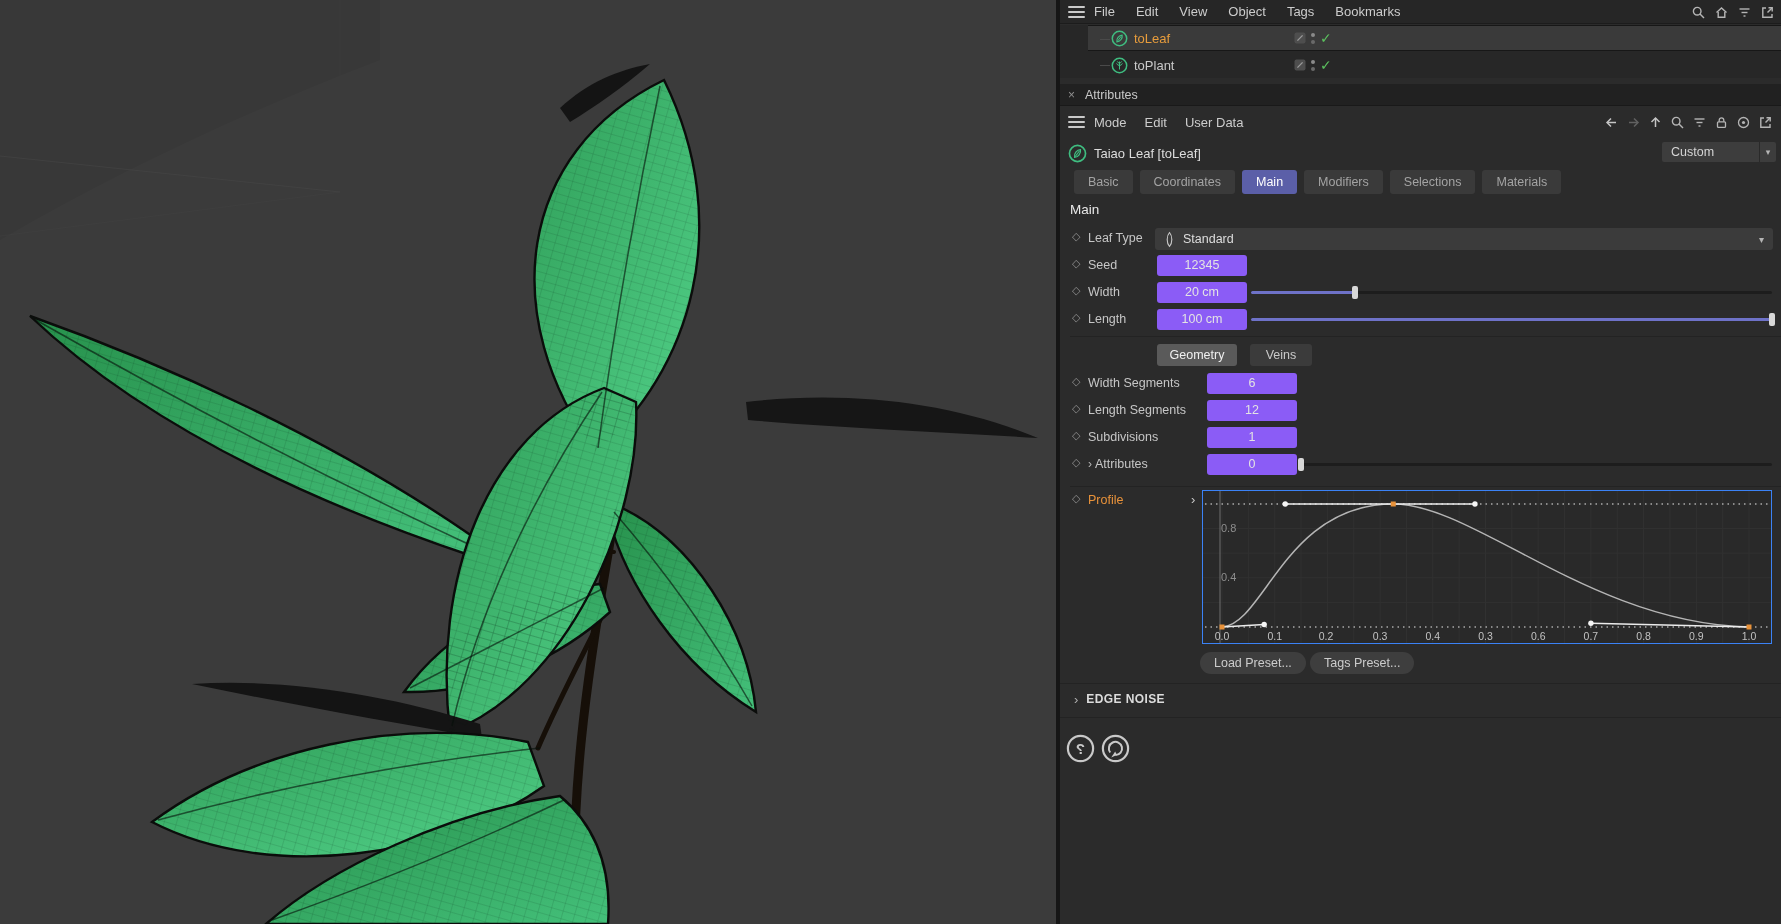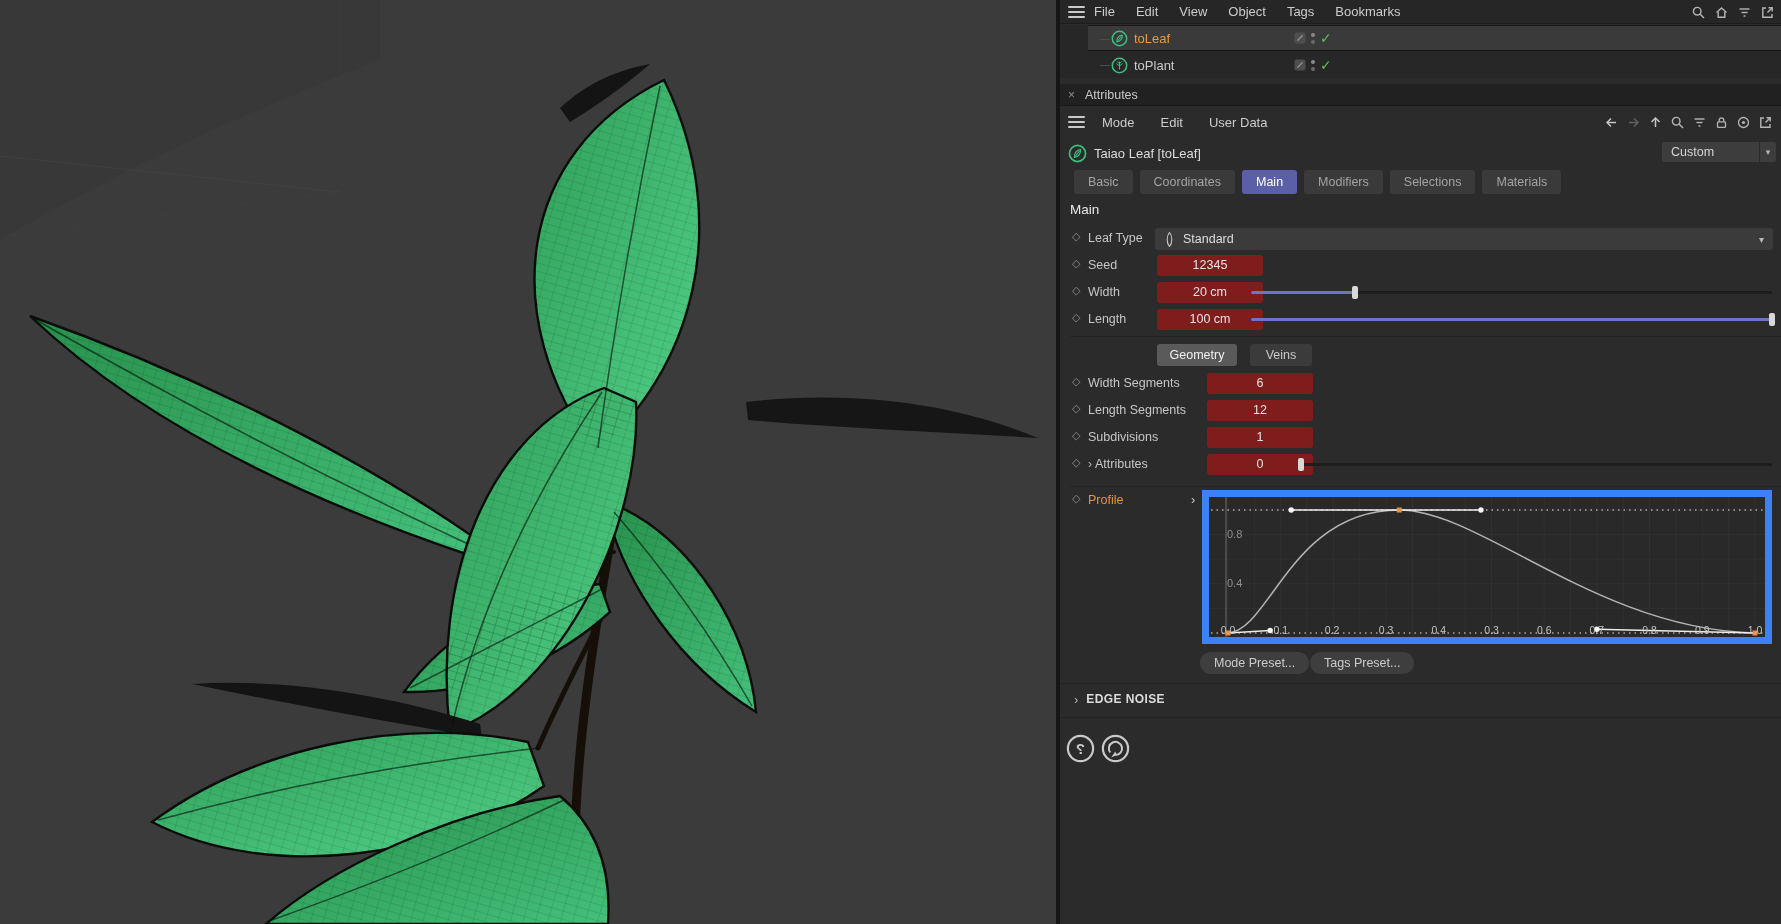--- a/index.html
+++ b/index.html
@@ -28,60 +28,60 @@
   .objname.plain{color:#c9c9c9;}
   .objctl{position:absolute;display:flex;align-items:center;}
   .dotcol{display:flex;flex-direction:column;gap:3px;margin-left:5px;}
   .dot{width:4px;height:4px;border-radius:50%;}
   .check{color:#5bbf5e;font-size:14px;font-weight:bold;margin-left:5px;line-height:1;}
 
   
   .attrbar{position:absolute;left:0;top:84px;width:721px;height:22px;background:#212121;display:flex;align-items:center;border-bottom:1px solid #191919;}
   .closex{color:#8f8f8f;font-size:12px;margin:0 10px 0 8px;cursor:pointer;}
   .attrtitle{color:#c9c9c9;font-size:12.5px;}
-  .moderow{position:absolute;left:0;top:106px;width:721px;height:32px;display:flex;align-items:center;gap:8px;}
+  .moderow{position:absolute;left:0;top:106px;width:721px;height:32px;display:flex;align-items:center;}
   .moderow .mitem{margin-right:18px;}
   .mode-icons{position:absolute;right:8px;display:flex;align-items:center;gap:7px;}
 
   .titlerow{position:absolute;left:0;top:140px;width:721px;height:26px;display:flex;align-items:center;}
   .objtitle{color:#dddddd;font-size:13px;margin-left:7px;}
   .preset-dd{position:absolute;right:5px;top:2px;width:114px;height:20px;background:#3d3d3d;border-radius:2px;display:flex;align-items:center;color:#d5d5d5;font-size:12.5px;cursor:pointer;}
   .preset-dd .txt{margin-left:9px;flex:1;}
   .preset-dd .arr{width:17px;height:100%;border-left:1px solid #2a2a2a;display:flex;align-items:center;justify-content:center;color:#b5b5b5;font-size:9px;}
 
   .tabs{position:absolute;left:14px;top:170px;height:24px;display:flex;gap:7px;}
   .tab{height:24px;padding:0 14px;background:#3a3a3a;border-radius:3px;color:#a3a3a3;font-size:12.5px;display:flex;align-items:center;cursor:pointer;}
   .tab.active{background:#5b5fa8;color:#ffffff;}
 
   .sectionhead{position:absolute;left:10px;top:202px;color:#e8e8e8;font-size:13.5px;}
 
   
   .prow{position:absolute;left:0;width:721px;height:22px;}
   .dia{position:absolute;left:12px;top:3px;color:#8f8f8f;font-size:11px;line-height:1;cursor:pointer;}
   .plabel{position:absolute;left:28px;top:3px;color:#c6c6c6;font-size:12.5px;white-space:nowrap;}
   .expchev{color:#b5b5b5;font-size:12px;margin-right:3px;}
-  .valbox{position:absolute;left:97px;top:0;width:106px;height:21px;background:#7f1d1d;border-radius:3px;color:#e3e3e3;font-size:12.5px;text-align:center;line-height:21px;cursor:text;}
+  .valbox{position:absolute;left:97px;top:0;width:90px;height:21px;background:#8b5cf6;border-radius:3px;color:#e3e3e3;font-size:12.5px;text-align:center;line-height:21px;cursor:text;}
   .valbox.seg{left:147px;}
   .ddl{position:absolute;left:95px;top:0;width:618px;height:22px;background:#3b3b3b;border-radius:3px;display:flex;align-items:center;padding:0 9px;color:#dedede;font-size:12.5px;cursor:pointer;}
   .ddl .lg{margin-right:8px;display:flex;align-items:center;}
   .ddl .chev{margin-left:auto;color:#b5b5b5;font-size:10px;}
   .slider{position:absolute;top:8px;height:6px;cursor:pointer;}
   .slider .track{position:absolute;left:0;right:0;top:1px;height:3px;background:#1d1d1d;border-radius:2px;}
   .slider .fill{position:absolute;left:0;top:1px;height:3px;background:#6e72c8;border-radius:2px;}
   .slider .handle{position:absolute;top:-4px;width:6px;height:13px;background:#d8d8d8;border-radius:2px;}
   .sep{position:absolute;left:0;width:721px;height:1px;background:#232323;}
 
   .subtab{position:absolute;top:344px;height:22px;border-radius:3px;font-size:12.5px;display:flex;align-items:center;justify-content:center;cursor:pointer;}
   .subtab.on{left:97px;width:80px;background:#5a5a5a;color:#f0f0f0;}
   .subtab.off{left:190px;width:62px;background:#3b3b3b;color:#c9c9c9;}
 
   .profilelabel{color:#e8923a !important;}
   .profchev{position:absolute;left:131px;top:492px;color:#c9c9c9;font-size:13px;cursor:pointer;}
 
-  .curve-editor{position:absolute;left:142px;top:490px;width:570px;height:154px;background:#292929;border:7px solid #3b82f6;overflow:hidden;cursor:crosshair;}
+  .curve-editor{position:absolute;left:142px;top:490px;width:570px;height:154px;background:#292929;border:1px solid #3b82f6;overflow:hidden;cursor:crosshair;}
   .curve-editor svg{position:absolute;left:0;top:0;}
   .yt{position:absolute;left:18px;color:#8d8d8d;font-size:11px;}
   .xt{position:absolute;bottom:1px;transform:translateX(-50%);color:#c2c2c2;font-size:10.5px;}
 
   .pillbtn{position:absolute;top:652px;height:22px;border-radius:11px;background:#3e3e3e;color:#cccccc;font-size:12.5px;display:flex;align-items:center;padding:0 14px;cursor:pointer;}
   .edgenoise{position:absolute;left:0;top:689px;width:721px;height:20px;display:flex;align-items:center;cursor:pointer;}
   .edgenoise .chev{color:#b0b0b0;font-size:13px;margin:0 8px 0 14px;}
   .edgenoise .lbl{color:#dcdcdc;font-size:12px;font-weight:bold;letter-spacing:.4px;}
   .bottomicons{position:absolute;left:5px;top:733px;display:flex;gap:4px;}
   .bottomicons svg{cursor:pointer;}
@@ -463,21 +463,21 @@
       <span class="xt" style="left: 177.1px;">0.3</span>
       <span class="xt" style="left: 229.8px;">0.4</span>
       <span class="xt" style="left: 282.5px;">0.3</span>
       <span class="xt" style="left: 335.2px;">0.6</span>
       <span class="xt" style="left: 387.9px;">0.7</span>
       <span class="xt" style="left: 440.6px;">0.8</span>
       <span class="xt" style="left: 493.3px;">0.9</span>
       <span class="xt" style="left: 546px;">1.0</span>
     </div>
 
-    <div class="pillbtn" style="left:140px">Mode Preset...</div>
+    <div class="pillbtn" style="left:140px">Load Preset...</div>
     <div class="pillbtn" style="left:250px">Tags Preset...</div>
 
     <div class="sep" style="top:683px"></div>
     <div class="edgenoise">
       <span class="chev">›</span>
       <span class="lbl">EDGE NOISE</span>
     </div>
     <div class="sep" style="top:717px"></div>
 
     <div class="bottomicons">

